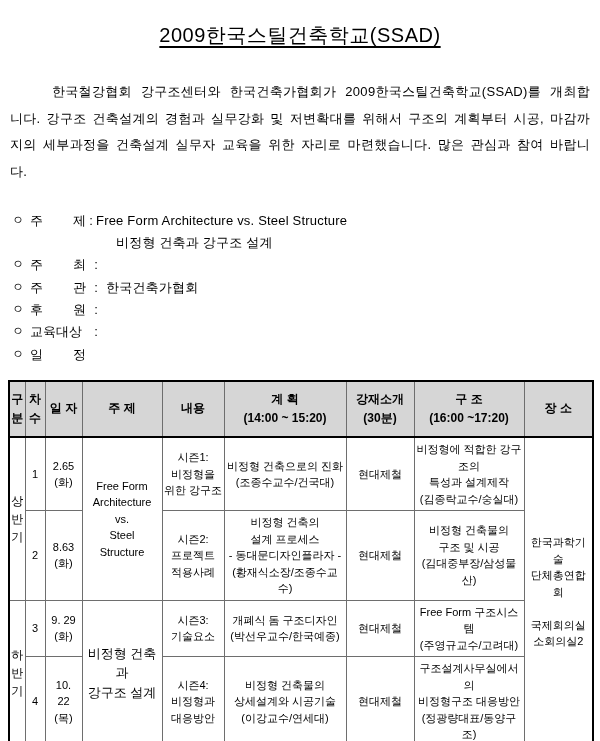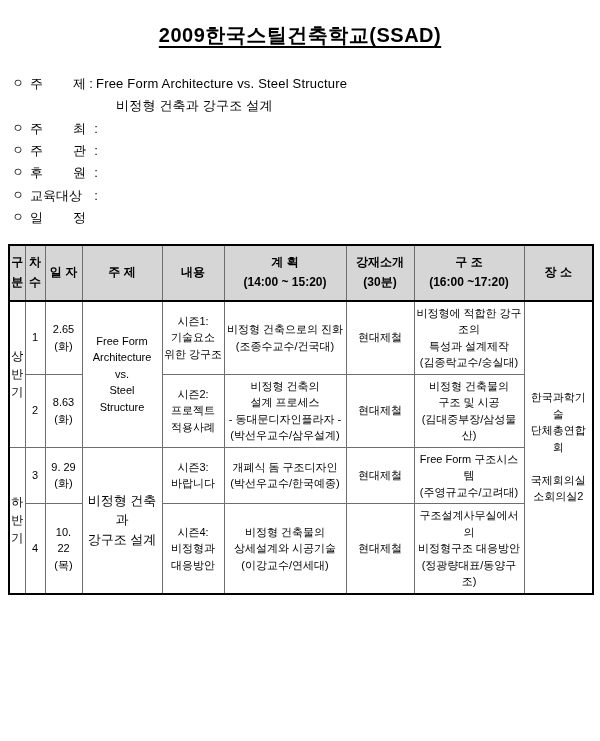--- a/index.html
+++ b/index.html
@@ -11,21 +11,21 @@
     position: relative;
     overflow: hidden;
   }
   .page { padding: 0 8px; }
 
   
   .title {
     margin-top: 22px;
     text-align: center;
     font-size: 20px;
-    font-weight: bold;
+    font-weight: normal;
     letter-spacing: 0.5px;
   }
   .title span { text-decoration: underline; text-underline-offset: 4px; }
 
   
   .intro {
     margin: 30px 2px 0 2px;
     font-size: 13px;
     line-height: 2.05;
     text-align: justify;
@@ -81,38 +81,40 @@
 </style>
 </head>
 <body>
 
 <div class="page">
 
   <div class="title">
     <span>2009한국스틸건축학교(SSAD)</span>
   </div>
 
+  <p class="intro">한국철강협회 강구조센터와 한국건축가협회가 2009한국스틸건축학교(SSAD)를 개최합니다. 강구조 건축설계의 경험과 실무강화 및 저변확대를 위해서 구조의 계획부터 시공, 마감까지의 세부과정을 건축설계 실무자 교육을 위한 자리로 마련했습니다. 많은 관심과 참여 바랍니다.</p>
 
   <div class="info-list">
     <div class="info-item">
       <span class="info-bullet">ㅇ</span>
       <span class="info-label">주 제</span>
       <span class="info-sep tight">:</span>
       <span class="info-value">Free Form Architecture vs. Steel Structure</span>
     </div>
     <div class="info-subline">비정형 건축과 강구조 설계</div>
     <div class="info-item">
       <span class="info-bullet">ㅇ</span>
       <span class="info-label">주 최</span>
       <span class="info-sep">:</span>
     </div>
     <div class="info-item">
       <span class="info-bullet">ㅇ</span>
       <span class="info-label">주 관</span>
       <span class="info-sep">:</span>
+      <span class="info-value">한국건축가협회</span>
     </div>
     <div class="info-item">
       <span class="info-bullet">ㅇ</span>
       <span class="info-label">후 원</span>
       <span class="info-sep">:</span>
     </div>
     <div class="info-item">
       <span class="info-bullet">ㅇ</span>
       <span class="info-label">교육대상</span>
       <span class="info-sep">:</span>
@@ -158,21 +160,21 @@
 기</td>
       <td>1</td>
       <td>2.65
 (화)</td>
       <td rowspan="2">Free Form
 Architecture
 vs.
 Steel
 Structure</td>
       <td>시즌1:
-기술요소
+비정형을
 위한 강구조</td>
       <td>비정형 건축으로의 진화
 (조종수교수/건국대)</td>
       <td>현대제철</td>
       <td>비정형에 적합한 강구조의
 특성과 설계제작
 (김종락교수/숭실대)</td>
       <td class="venue-cell" rowspan="4">한국과학기술
 단체총연합회
 
@@ -182,37 +184,37 @@
     <tr>
       <td>2</td>
       <td>8.63
 (화)</td>
       <td>시즌2:
 프로젝트
 적용사례</td>
       <td>비정형 건축의
 설계 프로세스
 - 동대문디자인플라자 -
-(박선우교수/삼우설계)</td>
+(황재식소장/조종수교수)</td>
       <td>현대제철</td>
       <td>비정형 건축물의
 구조 및 시공
 (김대중부장/삼성물산)</td>
     </tr>
     <tr>
       <td class="vgroup" rowspan="2">하
 반
 기</td>
       <td>3</td>
       <td>9. 29
 (화)</td>
       <td class="topic-bold" rowspan="2">비정형 건축과
 강구조 설계</td>
       <td>시즌3:
-바랍니다</td>
+기술요소</td>
       <td>개폐식 돔 구조디자인
 (박선우교수/한국예종)</td>
       <td>현대제철</td>
       <td>Free Form 구조시스템
 (주영규교수/고려대)</td>
     </tr>
     <tr>
       <td>4</td>
       <td>10.
 22

